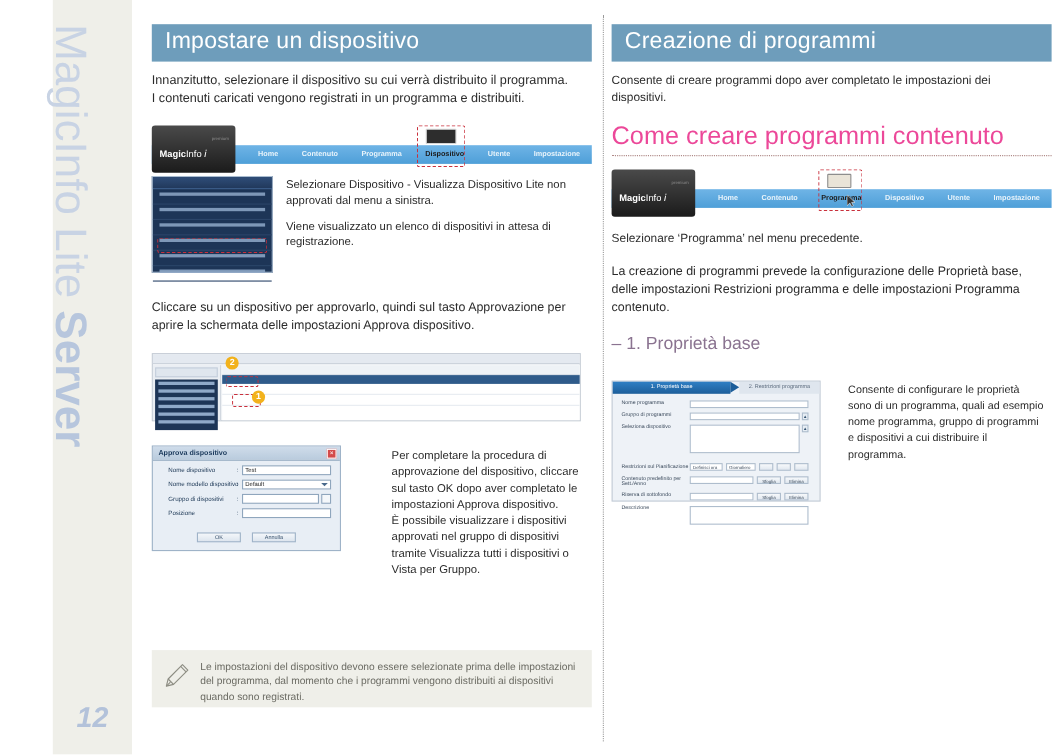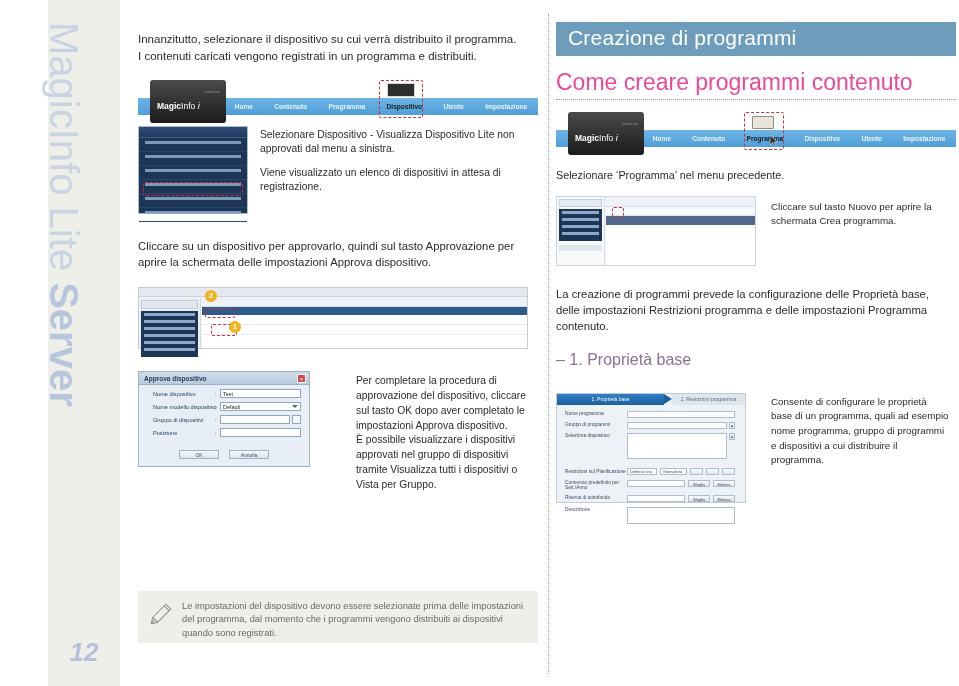--- a/index.html
+++ b/index.html
@@ -109,21 +109,21 @@
     position: relative;
     width: 400px; height: 47px;
     margin-top: 12px;
   }
   .navshot .bar {
     position: absolute; left: 0; top: 20px;
     width: 400px; height: 17px;
     background: linear-gradient(#6fb4e6,#4e9fd8);
   }
   .navshot .logo {
-    position: absolute; left: 12px; top: 2px;
+    position: absolute; left: 0; top: 2px;
     width: 76px; height: 43px;
     background: linear-gradient(#4a4a4a,#1b1b1b);
     border-radius: 3px;
   }
   .navshot .logo .prem {
     position: absolute; right: 6px; top: 9px;
     font-size: 4px; color: #8d8d8d;
   }
   .navshot .logo .brand {
     position: absolute; left: 7px; top: 21px;
@@ -381,20 +381,21 @@
 
   <div class="spine">
     <div class="spine-text"><span class="light">MagicInfo Lite </span><span class="bold">Server</span></div>
     <div class="page-num">12</div>
   </div>
 
   <div class="col-divider"></div>
 
   <div class="col-left">
 
+    <div class="banner">Impostare un dispositivo</div>
 
     <div class="lead">
       <div>Innanzitutto, selezionare il dispositivo su cui verrà distribuito il programma.</div>
       <div>I contenuti caricati vengono registrati in un programma e distribuiti.</div>
     </div>
 
     <div class="navshot">
       <div class="bar"></div>
       <div class="logo">
         <span class="prem">premium</span>
@@ -501,20 +502,24 @@
       </div>
       <div class="body-text small" style="position:absolute;left:218px;top:62px;width:182px;">È possibile visualizzare i dispositivi approvati nel gruppo di dispositivi tramite Visualizza tutti i dispositivi o Vista per Gruppo.</div>
       <div class="body-text small" style="position:absolute;left:218px;top:3px;width:180px;">Per completare la procedura di approvazione del dispositivo, cliccare sul tasto OK dopo aver completato le impostazioni Approva dispositivo.</div>
     </div>
   </div>
 
   <div class="col-right">
 
     <div class="banner">Creazione di programmi</div>
 
+    <div class="lead" style="font-size:10.8px;">
+      <div>Consente di creare programmi dopo aver completato le impostazioni dei</div>
+      <div>dispositivi.</div>
+    </div>
 
     <div class="sub-red">Come creare programmi contenuto</div>
     <div class="dotrule"></div>
 
     <div class="navshot" style="margin-top:10px;">
       <div class="bar"></div>
       <div class="logo">
         <span class="prem">premium</span>
         <span class="brand"><b>Magic</b><span>Info</span> <i>i</i></span>
       </div>
@@ -528,41 +533,20 @@
       </div>
       <div class="screenicon" style="left:196px;top:6px;width:22px;height:13px;background:#e9e4d8;border-color:#8d8d8d;"></div>
       <div class="dashbox" style="left:188px;top:2px;width:40px;height:38px;"></div>
       <svg width="8" height="11" viewBox="0 0 8 11" style="position:absolute;left:214px;top:25px;">
         <path d="M0 0 L0 10 L2.6 7.6 L4.3 10.8 L5.8 10 L4.2 7 L7.3 7 Z" fill="#333" stroke="#fff" stroke-width=".5"></path>
       </svg>
     </div>
 
     <div class="lead" style="margin-top:10px;font-size:10.8px;">Selezionare ‘Programma’ nel menu precedente.</div>
 
-    <div style="position:relative;height:76px;margin-top:12px;">
-      <div class="progshot">
-        <div style="position:absolute;left:0;top:0;width:48px;bottom:0;background:#f6f8fa;border-right:1px solid #d6dde5;">
-          <div style="height:8px;margin:2px;background:#e2e9f1;border:1px solid #c3cedb;"></div>
-          <div style="margin:2px;background:#1d3557;height:32px;padding:2px 3px;">
-            <i style="display:block;height:3px;margin-bottom:4px;background:#8fa9c9;"></i>
-            <i style="display:block;height:3px;margin-bottom:4px;background:#8fa9c9;"></i>
-            <i style="display:block;height:3px;margin-bottom:4px;background:#8fa9c9;"></i>
-            <i style="display:block;height:3px;background:#8fa9c9;"></i>
-          </div>
-          <div style="margin:4px 2px;height:6px;background:#dde5ee;"></div>
-        </div>
-        <div style="position:absolute;left:49px;top:0;right:0;bottom:0;background:#fff;">
-          <div style="height:10px;background:#eef2f7;border-bottom:1px solid #d7dee6;"></div>
-          <div style="height:9px;background:#f6f8fb;border-bottom:1px solid #e0e6ec;"></div>
-          <div style="height:9px;background:#51688a;"></div>
-        </div>
-        <div class="dashbox" style="left:55px;top:10px;width:12px;height:10px;border-color:#c9303c;"></div>
-      </div>
-      <div class="side-text" style="position:absolute;left:215px;top:4px;width:170px;">Cliccare sul tasto Nuovo per aprire la schermata Crea programma.</div>
-    </div>
 
     <div class="body-text" style="margin-top:14px;width:396px;">La creazione di programmi prevede la configurazione delle Proprietà base, delle impostazioni Restrizioni programma e delle impostazioni Programma contenuto.</div>
 
     <div class="sub-purple">–  1. Proprietà base</div>
 
     <div style="position:relative;height:124px;margin-top:24px;">
       <div class="wizshot">
         <div class="steps">
           <div class="s1">1. Proprietà base</div>
           <div class="arrow"></div>
@@ -602,21 +586,21 @@
           <span class="wfield"></span>
           <span class="wbtn" style="font-size:4px;color:#3b4a5c;text-align:center;line-height:7px;">Sfoglia</span>
           <span class="wbtn" style="font-size:4px;color:#3b4a5c;text-align:center;line-height:7px;">Elimina</span>
         </div>
         <div class="wrow" style="margin-top:5px;">
           <span class="wlbl">Descrizione</span>
           <span class="wfield" style="height:17px;"></span>
         </div>
       </div>
 
-      <div class="side-text" style="position:absolute;left:215px;top:2px;width:178px;">Consente di configurare le proprietà base di un programma, quali ad esempio nome programma, gruppo di programmi e dispositivi a cui distribuire il programma.</div>
+      <div class="side-text" style="position:absolute;left:215px;top:2px;width:178px;">Consente di configurare le proprietà sono di un programma, quali ad esempio nome programma, gruppo di programmi e dispositivi a cui distribuire il programma.</div>
     </div>
   </div>
 
   <div class="notebox">
     <svg class="pencil-icon" viewBox="0 0 32 32">
       <g fill="none" stroke="#8e8e84" stroke-width="1.3" stroke-linejoin="round">
         <path d="M22 4 L28 10 L12 26 L4 28 L6 20 Z"></path>
         <path d="M6 20 L12 26"></path>
         <path d="M4 28 L8.5 23.5"></path>
         <path d="M20 6 L26 12"></path>

